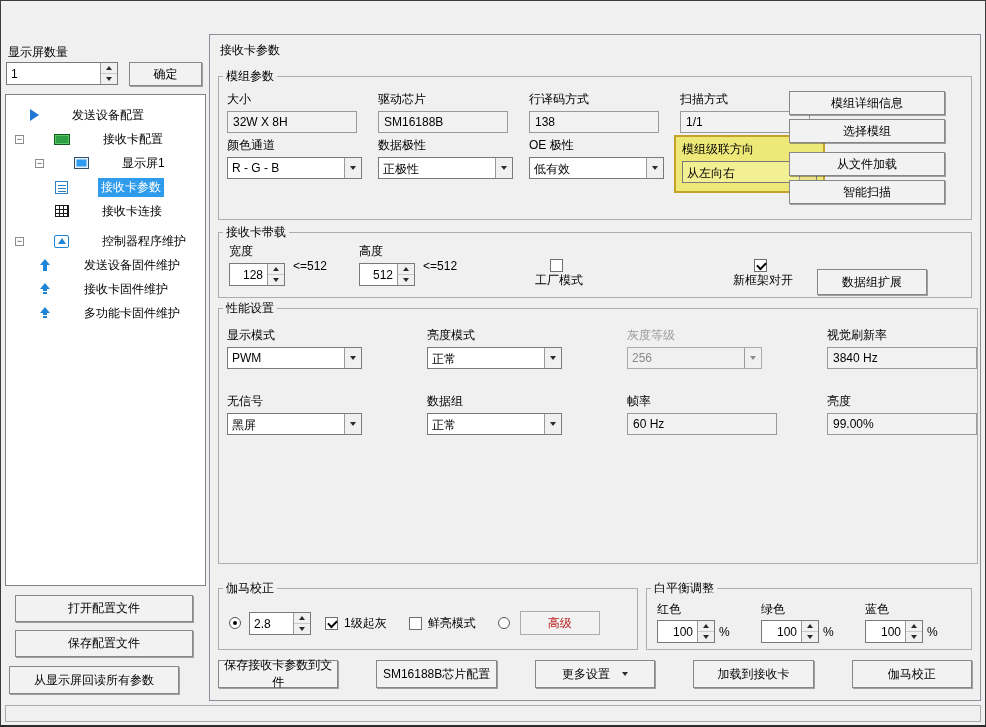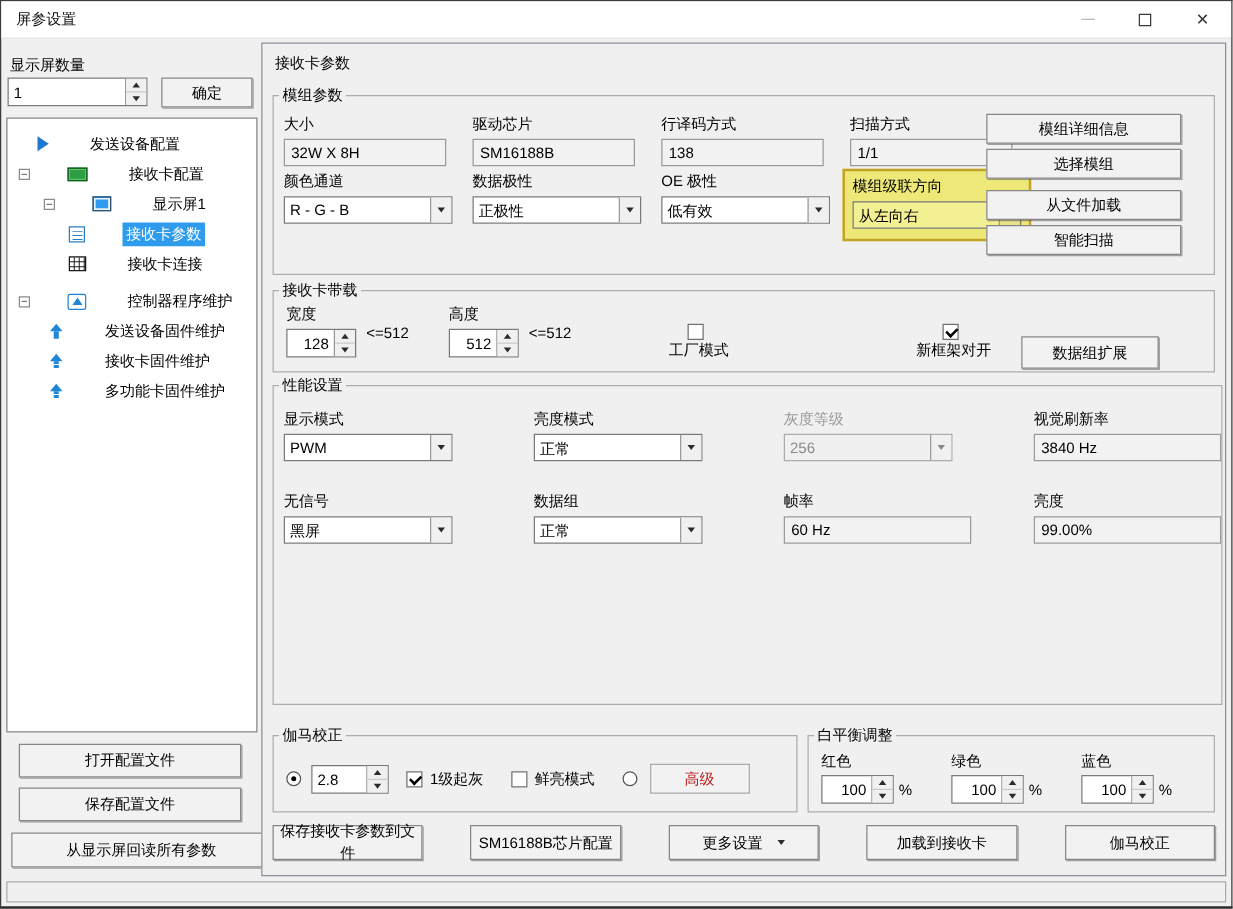--- a/index.html
+++ b/index.html
@@ -45,21 +45,21 @@
   .icon-grid { width:14px; height:12px; border:1.5px solid #1A1A1A; background-image:linear-gradient(#1A1A1A 1px, transparent 1px), linear-gradient(90deg,#1A1A1A 1px, transparent 1px); background-size:4px 4px; background-position:-1px -1px; background-color:#FFF; }
   .icon-upbox { width:15px; height:13px; border:1.5px solid #1E86D8; border-radius:2px; background:#FFF; display:flex; align-items:center; justify-content:center; }
   .icon-upbox .arr { width:0; height:0; border-left:4px solid transparent; border-right:4px solid transparent; border-bottom:6px solid #1E86D8; }
   .icon-up { width:12px; height:13px; display:flex; flex-direction:column; align-items:center; }
   .icon-up .head { width:0; height:0; border-left:5px solid transparent; border-right:5px solid transparent; border-bottom:6px solid #1E86D8; }
   .icon-up .stem { width:4px; height:6px; background:#1E86D8; }
   .icon-up.dashed .stem { background:repeating-linear-gradient(#1E86D8 0 2px, transparent 2px 3px); }
 
   .side-btn1 { position:absolute; left:14px; top:594px; width:178px; height:27px; }
   .side-btn2 { position:absolute; left:14px; top:629px; width:178px; height:27px; }
-  .side-btn3 { position:absolute; left:8px;  top:665px; width:208px; height:28px; }
+  .side-btn3 { position:absolute; left:8px;  top:665px; width:170px; height:28px; }
 
   
   .main { position:absolute; left:208px; top:33px; width:772px; height:667px; border:1px solid #8A8F99; background:#F0F0F0; }
   .main-header { position:absolute; left:10px; top:7px; }
   fieldset { position:absolute; border:1px solid #ADADAD; background:transparent; }
   legend { margin-left:4px; padding:0 3px; font-size:12px; }
   .fs-mod  { left:8px; top:33px;  width:754px; height:152px; }
   .fs-load { left:8px; top:189px; width:754px; height:74px; }
   .fs-perf { left:8px; top:265px; width:754px; height:264px; }
   .fs-gamma{ left:8px; top:545px; width:420px; height:70px; }
@@ -115,34 +115,20 @@
   .bottom-row .btn { width:138px; height:28px; position:relative; }
   .more-arrow { margin-left:12px; }
 
   .statusbar { position:absolute; left:4px; bottom:3px; right:4px; height:17px; border:1px solid #ABABAB; background:#F0F0F0; }
 </style>
 </head>
 <body>
 
 <div class="window">
 
-  <div class="titlebar">
-    <div class="title">屏参设置</div>
-    <div class="wincontrols">
-      <div class="winbtn">
-          <span class="min-glyph"></span>
-        </div>
-      <div class="winbtn">
-          <span class="max-glyph"></span>
-        </div>
-      <div class="winbtn">
-          <span class="close-glyph">✕</span>
-        </div>
-    </div>
-  </div>
 
   <div class="lbl count-label">显示屏数量</div>
   <div class="count-row">
     <div class="spin count-spin">
       <div class="val">1</div>
       <div class="sbtns">
         <div class="sbtn">
             <span class="tri-up"></span>
           </div>
         <div class="sbtn">

